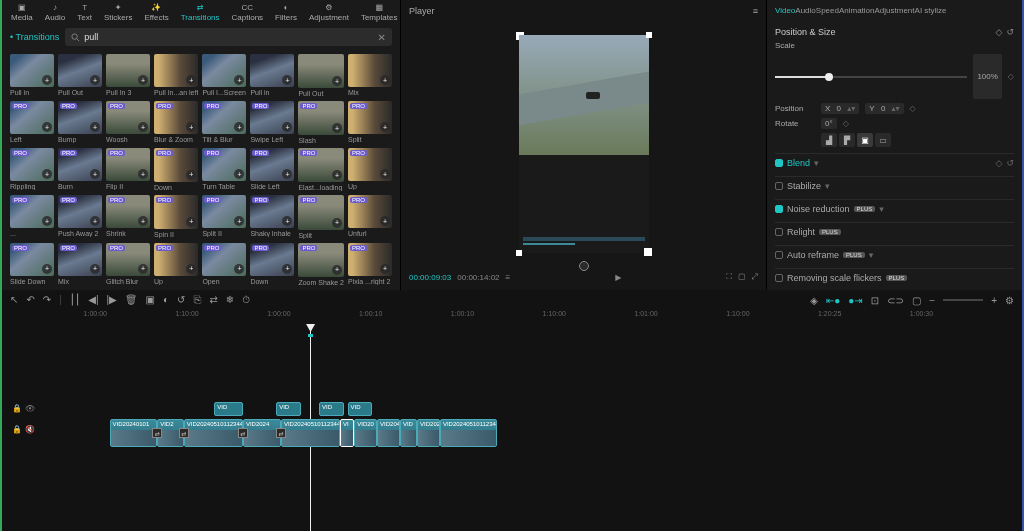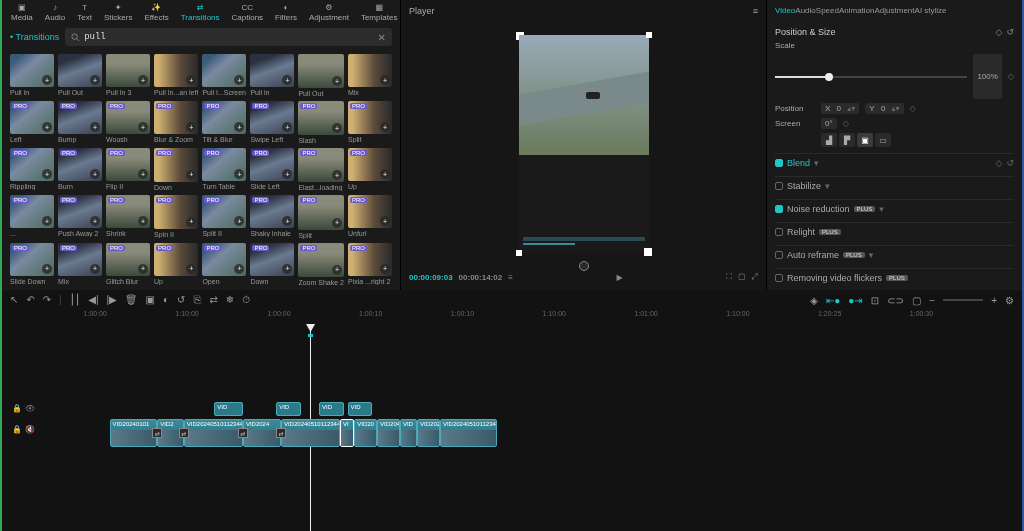--- a/index.html
+++ b/index.html
@@ -6,21 +6,21 @@
 body { background: #0a0a0a; color: #bbb; font-size: 10px; width: 1024px; height: 531px; overflow: hidden; display: flex; flex-direction: column; border-left: 2px solid #3a5; border-right: 2px solid #35a; }
 .top-region { display: flex; height: 290px; }
 .left-panel { width: 398px; background: #1a1a1a; display: flex; flex-direction: column; }
 .tab-strip { display: flex; height: 24px; align-items: center; padding: 0 4px; gap: 2px; }
 .tab { display: flex; flex-direction: column; align-items: center; gap: 1px; padding: 2px 5px; font-size: 8px; color: #aaa; cursor: pointer; }
 .tab.active { color: #1fc6c6; }
 .tab-icon { width: 10px; height: 10px; display: flex; align-items: center; justify-content: center; }
 .sub-row { display: flex; align-items: center; gap: 6px; padding: 4px 8px; }
 .sub-tag { color: #1fc6c6; font-size: 9px; }
 .search-box { flex: 1; background: #2c2c2c; border-radius: 3px; height: 18px; display: flex; align-items: center; padding: 0 6px; gap: 4px; }
-.search-box input { flex: 1; background: transparent; border: none; color: #ddd; font-size: 9px; outline: none; font-family: Liberation Mono, monospace; }
+.search-box input { flex: 1; background: transparent; border: none; color: #ddd; font-size: 9px; outline: none; }
 .grid-scroll { flex: 1; overflow: auto; padding: 4px 8px; }
 .trans-grid { display: grid; grid-template-columns: repeat(8, 1fr); gap: 4px; }
 .trans-item { display: flex; flex-direction: column; gap: 2px; }
 .trans-thumb { position: relative; width: 100%; aspect-ratio: 4/3; background: linear-gradient(140deg, #3a5a7a 15%, #7a8aa0 40%, #4a6a5a 100%); border-radius: 2px; }
 .trans-thumb.alt1 { background: linear-gradient(160deg, #2a3040 20%, #6a7a90 50%, #3a4050 100%); }
 .trans-thumb.alt2 { background: linear-gradient(180deg, #8a8a7a 30%, #3a4a3a 100%); }
 .trans-thumb.alt3 { background: linear-gradient(90deg, #d0b070 10%, #5a4a3a 60%, #2a2a2a 100%); }
 .thumb-badge { position: absolute; top: 2px; left: 2px; background: #6a5acd; color: #fff; font-size: 6px; padding: 0 2px; border-radius: 2px; }
 .add-btn { position: absolute; bottom: 2px; right: 2px; width: 10px; height: 10px; background: rgba(40,40,40,.8); border-radius: 50%; display: flex; align-items: center; justify-content: center; font-size: 7px; color: #eee; }
 .trans-label { font-size: 7px; color: #999; white-space: nowrap; overflow: hidden; text-overflow: ellipsis; }
@@ -36,21 +36,21 @@
 .h-tr { top: -3px; right: -3px; }
 .h-bl { bottom: -3px; left: -3px; }
 .h-rot { bottom: -18px; left: 50%; transform: translateX(-50%); width: 10px; height: 10px; border-radius: 50%; background: #2a2a2a; border: 1px solid #888; }
 .canvas-upper { position: absolute; top: 0; left: 0; right: 0; height: 55%; background: linear-gradient(180deg, #98aab8 0%, #6a7a5a 100%); }
 .canvas-road { position: absolute; top: 22%; left: 0; right: 0; height: 14%; background: #7a8a8a; transform: skewY(-10deg); }
 .canvas-car { position: absolute; top: 26%; left: 52%; width: 14px; height: 7px; background: #222; border-radius: 2px; }
 .canvas-lower { position: absolute; top: 55%; left: 0; right: 0; bottom: 0; background: #1a1a1a; }
 .canvas-bar { position: absolute; bottom: 12px; left: 4px; right: 4px; height: 4px; background: #2a4a5a; }
 .canvas-bar2 { position: absolute; bottom: 8px; left: 4px; width: 40%; height: 2px; background: #3a8a9a; }
 .player-controls { display: flex; align-items: center; justify-content: space-between; padding: 4px 0; font-size: 8px; color: #888; }
-.pc-left { display: flex; gap: 6px; font-weight: bold; }
+.pc-left { display: flex; gap: 6px; }
 .pc-left .cur { color: #1fc6c6; }
 .pc-mid { display: flex; gap: 6px; }
 .pc-right { display: flex; gap: 6px; }
 
 .right-panel { width: 255px; background: #1a1a1a; display: flex; flex-direction: column; padding: 4px 8px; gap: 4px; overflow: auto; }
 .rtab-strip { display: flex; font-size: 8px; color: #999; padding: 2px 0; }
 .rtab { cursor: pointer; }
 .rtab.active { color: #1fc6c6; }
 .rsub-strip { display: flex; background: #2a2a2a; border-radius: 3px; overflow: hidden; height: 16px; }
 .rsub { flex: 1; text-align: center; font-size: 8px; line-height: 16px; color: #888; cursor: pointer; }
@@ -540,21 +540,21 @@
         <div class="num-box">100%</div>
         <span style="color:#666">◇</span>
       </div>
       <div class="prop-row">
         <span class="prop-label">Position</span>
         <div class="xy-box"><span>X</span>&nbsp;<span>0</span>&nbsp;<span style="color:#666">▴▾</span></div>
         <div class="xy-box"><span>Y</span>&nbsp;<span>0</span>&nbsp;<span style="color:#666">▴▾</span></div>
         <span style="color:#666">◇</span>
       </div>
       <div class="prop-row">
-        <span class="prop-label">Screen</span>
+        <span class="prop-label">Rotate</span>
         <div class="xy-box">0°</div>
         <span style="color:#666">◇</span>
       </div>
       <div class="prop-row">
         <span class="prop-label"></span>
         <div class="mini-btns">
           <div class="mini-btn">▟</div>
           <div class="mini-btn">▛</div>
           <div class="mini-btn active">▣</div>
           <div class="mini-btn">▭</div>
@@ -587,21 +587,21 @@
       <span class="plus-tag">PLUS</span>
     </div>
     <div class="sect-collapsed">
       <div class="chk"></div>
       <span>Auto reframe</span>
       <span class="plus-tag">PLUS</span>
       <span style="color:#666">▾</span>
     </div>
     <div class="sect-collapsed">
       <div class="chk"></div>
-      <span>Removing video flickers</span>
+      <span>Removing scale flickers</span>
       <span class="plus-tag">PLUS</span>
     </div>
   </div>
 </div>
 
 <div class="timeline-region">
   <div class="tl-toolbar">
     <div class="tl-left">
       <span>↖</span>
       <span>↶</span>

